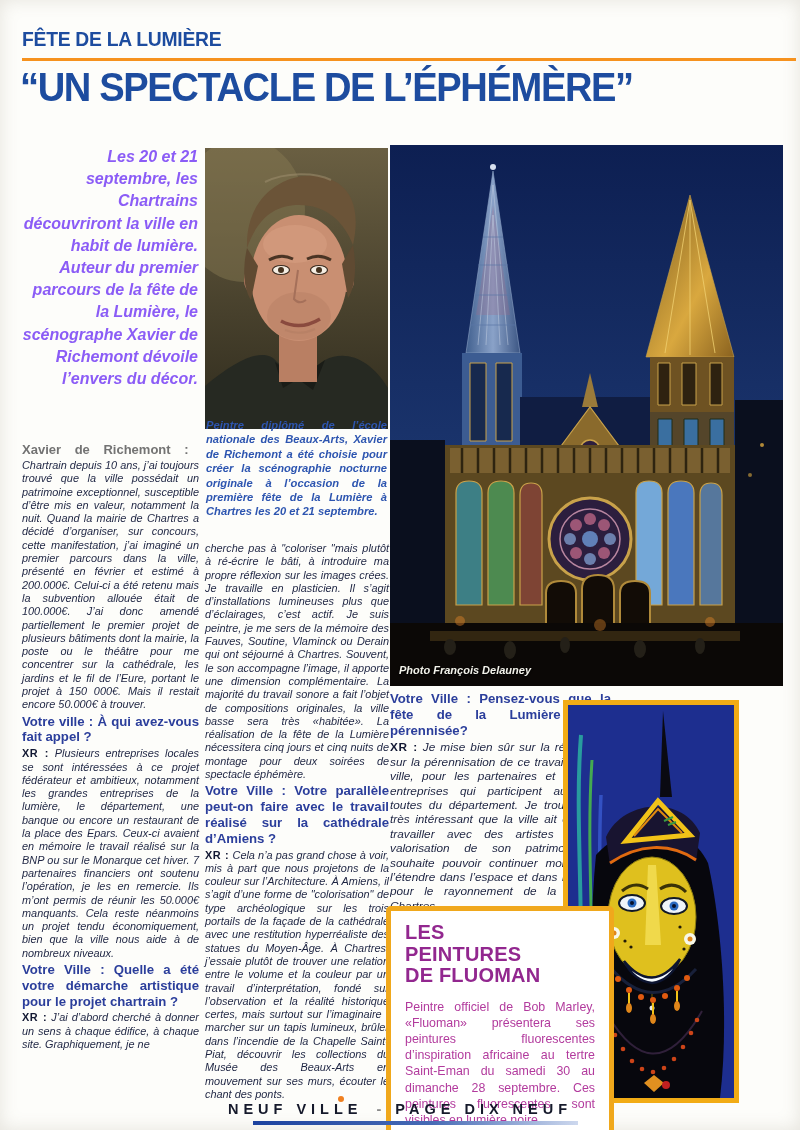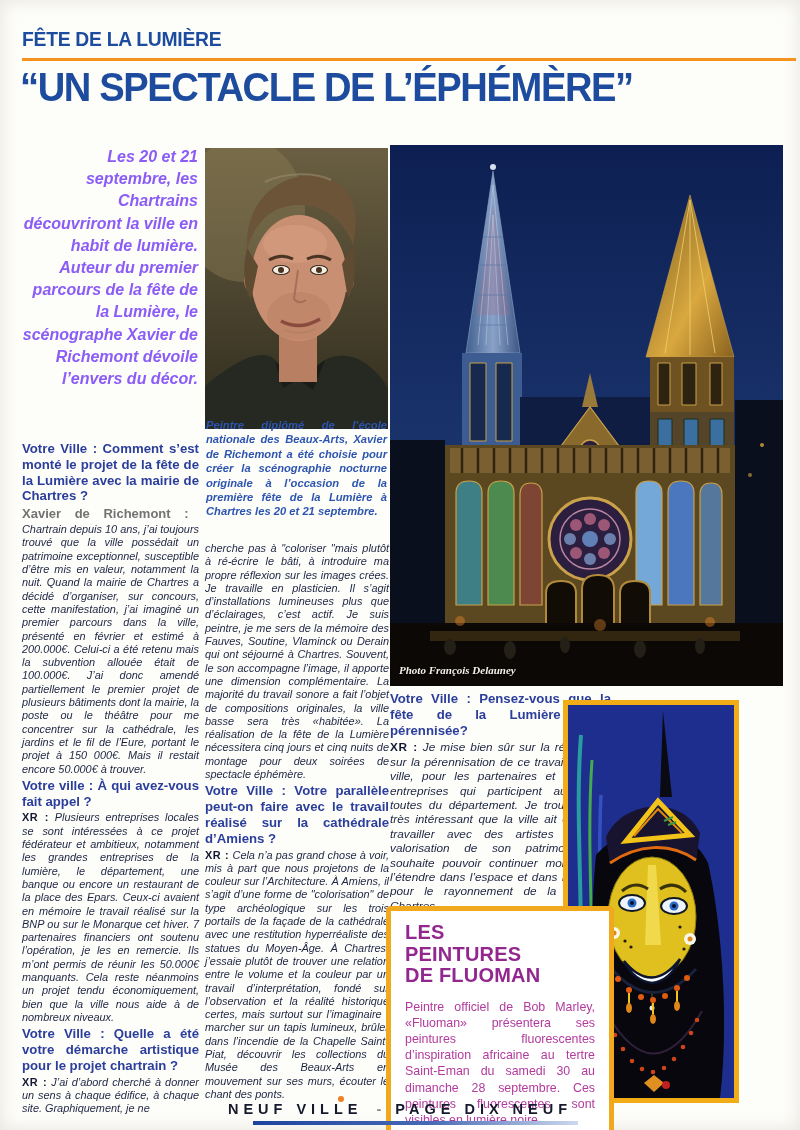--- a/index.html
+++ b/index.html
@@ -50,21 +50,21 @@
   .xr{font-style:normal;font-weight:bold;color:#121832;letter-spacing:.6px;}
   
   .portrait{position:absolute;left:205px;top:148px;width:183px;height:281px;margin:0;}
   .portrait svg{display:block;width:100%;height:100%;}
   .caption{
     position:absolute;left:206px;top:418px;width:181px;
     font-style:italic;font-weight:bold;color:#2d55b0;
     font-size:11.2px;line-height:14.4px;text-align:justify;
   }
   
-  .cathedral{position:absolute;left:390px;top:145px;width:393px;height:541px;margin:0;font-family:Liberation Serif, serif;}
+  .cathedral{position:absolute;left:390px;top:145px;width:393px;height:541px;margin:0;}
   .cathedral svg{display:block;width:100%;height:100%;}
   .credit{
     position:absolute;left:9px;bottom:10px;
     color:#f2f2ea;font-style:italic;font-weight:bold;font-size:11px;
     text-shadow:0 1px 2px #000;
   }
   
   .fluoman{
     position:absolute;left:386px;top:906px;width:228px;box-sizing:border-box;
     background:#fff;border:5px solid #f0a81c;border-radius:5px;
@@ -106,21 +106,20 @@
 
 <div id="page">
 
   <div class="kicker">FÊTE DE LA LUMIÈRE</div>
   <div class="rule-orange"></div>
   <h1 class="title">“UN SPECTACLE DE L’ÉPHÉMÈRE”</h1>
 
   <div class="intro">Les 20 et 21 septembre, les Chartrains découvriront la ville en habit de lumière. Auteur du premier parcours de la fête de la Lumière, le scénographe Xavier de Richemont dévoile l’envers du décor.</div>
 
   <section class="col col1">
-    <p class="q">Votre Ville : Comment s’est monté le projet de la fête de la Lumière avec la mairie de Chartres ?</p>
     <p class="speaker">Xavier de Richemont :</p>
     <p class="a">Chartrain depuis 10 ans, j’ai toujours trouvé que la ville possédait un patrimoine exceptionnel, susceptible d’être mis en valeur, notamment la nuit. Quand la mairie de Chartres a décidé d’organiser, sur concours, cette manifestation, j’ai imaginé un premier parcours dans la ville, présenté en février et estimé à 200.000€. Celui-ci a été retenu mais la subvention allouée était de 100.000€. J’ai donc amendé partiellement le premier projet de plusieurs bâtiments dont la mairie, la poste ou le théâtre pour me concentrer sur la cathédrale, les jardins et le fil de l’Eure, portant le projet à 150 000€. Mais il restait encore 50.000€ à trouver.</p>
     <p class="q">Votre ville : À qui avez-vous fait appel ?</p>
     <p class="a"><span class="xr">XR :</span> <span>Plusieurs entreprises locales se sont intéressées à ce projet fédérateur et ambitieux, notamment les grandes entreprises de la lumière, le département, une banque ou encore un restaurant de la place des Epars. Ceux-ci avaient en mémoire le travail réalisé sur la BNP ou sur le Monarque cet hiver. 7 partenaires financiers ont soutenu l’opération, je les en remercie. Ils m’ont permis de réunir les 50.000€ manquants. Cela reste néanmoins un projet tendu économiquement, bien que la ville nous aide à de nombreux niveaux.</span></p>
     <p class="q">Votre Ville : Quelle a été votre démarche artistique pour le projet chartrain ?</p>
     <p class="a"><span class="xr">XR :</span> <span>J’ai d’abord cherché à donner un sens à chaque édifice, à chaque site. Graphiquement, je ne</span></p>
   </section>
 
   <figure class="portrait">
     <svg viewBox="0 0 183 281" preserveAspectRatio="none">

